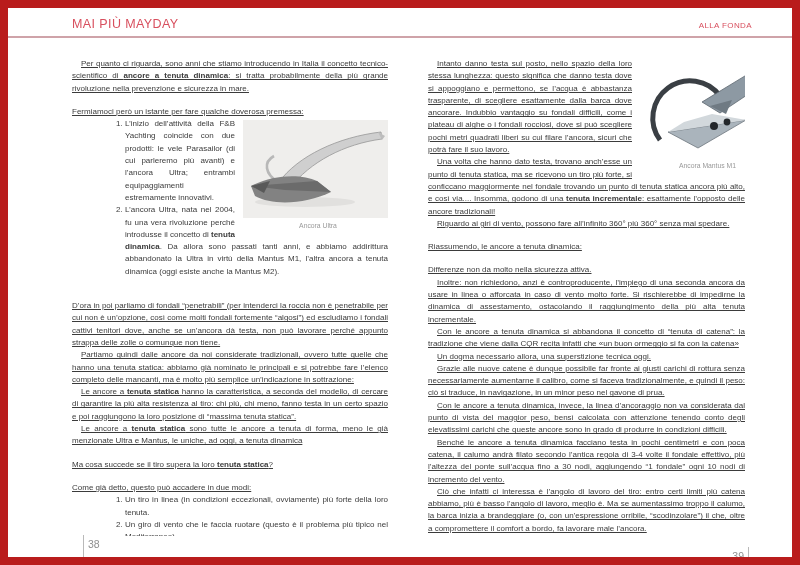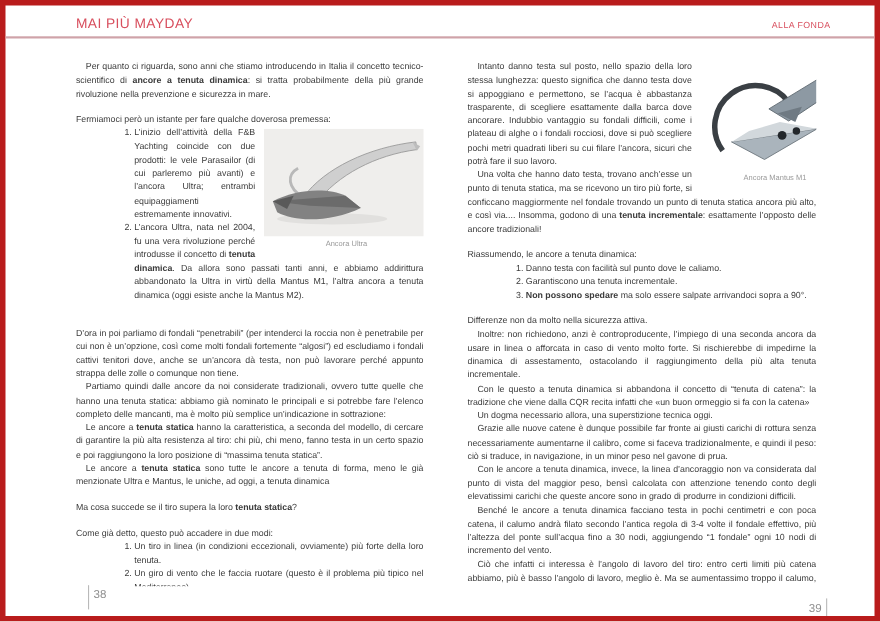--- a/index.html
+++ b/index.html
@@ -1,29 +1,29 @@
 <!DOCTYPE html>
 <html><head>
 <meta charset="utf-8">
 <style>
   html,body{margin:0;padding:0;background:#ffffff;}
   .spread{
     position:relative;width:800px;height:565px;box-sizing:border-box;
-    background:#ffffff;border:5px solid #b91c1c;overflow:hidden;
+    background:#ffffff;border:8px solid #b91c1c;overflow:hidden;
     font-family:"Liberation Sans","DejaVu Sans",sans-serif;color:#3b3b3b;
   }
   .header{position:absolute;top:9px;left:64px;right:40px;height:18px;}
   .htitle{position:absolute;left:0;top:0;font-size:12.5px;letter-spacing:.4px;color:#d84f5e;font-weight:400;}
   .hsection{position:absolute;right:0;top:4px;font-size:8px;letter-spacing:.4px;color:#d84f5e;}
   .hrule{position:absolute;top:28px;left:0;right:0;height:2px;background:#cfa3a9;}
   .col{position:absolute;top:50px;height:478px;overflow:hidden;
        font-size:8px;line-height:12.3px;text-align:justify;}
   .col.left{left:64px;width:316px;}
   .col.right{left:420px;width:317px;}
-  p.para{margin:0;}
+  p.para{margin:0;text-decoration:underline;}
   p.ind{text-indent:9px;}
   .gap{height:11px;}
   ol.num{margin:0;padding-left:13px;}
   ol.num li{text-align:justify;margin-left:40px;}
   b{font-weight:bold;}
   .figure{float:right;margin:2px -5px 4px 8px;width:150px;}
   .figure.mantus{width:135px;margin:0 -30px 6px 8px;}
   .figure svg{display:block;width:100%;height:auto;}
   .caption{margin-top:3px;text-align:center;font-size:6.8px;color:#999;line-height:9px;}
   .footer{position:absolute;top:527px;height:22px;}
@@ -90,31 +90,27 @@
     <path d="M70 48 L 92 42 L 86 56 Z" fill="#6f7a83"></path>
     <path d="M28 74 L 106 62 L 58 90 Z" fill="#aab4bc" stroke="#6c757c" stroke-width="0.8"></path>
     <path d="M28 74 L 106 62 L 72 56 L 44 64 Z" fill="#d2d8dc"></path>
     <circle cx="74" cy="68" r="4" fill="#23272b"></circle>
     <circle cx="87" cy="64" r="3.4" fill="#23272b"></circle>
   </svg>
 <div class="caption">Ancora Mantus M1</div>
       </div>
       <p class="para ind"><span>Intanto danno testa sul posto, nello spazio della loro stessa lunghezza: questo significa che danno testa dove si appoggiano e permettono, se l’acqua è abbastanza trasparente, di scegliere esattamente dalla barca dove ancorare. Indubbio vantaggio su fondali difficili, come i plateau di alghe o i fondali rocciosi, dove si può scegliere pochi metri quadrati liberi su cui filare l’ancora, sicuri che potrà fare il suo lavoro.</span></p>
       <p class="para ind"><span>Una volta che hanno dato testa, trovano anch’esse un punto di tenuta statica, ma se ricevono un tiro più forte, si conficcano maggiormente nel fondale trovando un punto di tenuta statica ancora più alto, e così via.... Insomma, godono di una </span><b>tenuta incrementale</b><span>: esattamente l’opposto delle ancore tradizionali!</span></p>
+      <p class="para ind"><span>Riguardo ai giri di vento, possono fare all’infinito 360° più 360° senza mai spedare.</span></p>
       <div class="gap"></div>
       <p class="para"><span>Riassumendo, le ancore a tenuta dinamica:</span></p>
-      <ol class="num">
-        <li><span>Danno testa con facilità sul punto dove le caliamo.</span></li>
-        <li><span>Garantiscono una tenuta incrementale.</span></li>
-        <li><b>Non possono spedare</b><span> ma solo essere salpate arrivandoci sopra a 90°.</span></li>
-      </ol>
       <div class="gap"></div>
       <p class="para"><span>Differenze non da molto nella sicurezza attiva.</span></p>
       <p class="para ind"><span>Inoltre: non richiedono, anzi è controproducente, l’impiego di una seconda ancora da usare in linea o afforcata in caso di vento molto forte. Si rischierebbe di impedirne la dinamica di assestamento, ostacolando il raggiungimento della più alta tenuta incrementale.</span></p>
-      <p class="para ind"><span>Con le questo a tenuta dinamica si abbandona il concetto di “tenuta di catena”: la tradizione che viene dalla CQR recita infatti che «un buon ormeggio si fa con la catena»</span></p>
+      <p class="para ind"><span>Con le ancore a tenuta dinamica si abbandona il concetto di “tenuta di catena”: la tradizione che viene dalla CQR recita infatti che «un buon ormeggio si fa con la catena»</span></p>
       <p class="para ind"><span>Un dogma necessario allora, una superstizione tecnica oggi.</span></p>
       <p class="para ind"><span>Grazie alle nuove catene è dunque possibile far fronte ai giusti carichi di rottura senza necessariamente aumentarne il calibro, come si faceva tradizionalmente, e quindi il peso: ciò si traduce, in navigazione, in un minor peso nel gavone di prua.</span></p>
       <p class="para ind"><span>Con le ancore a tenuta dinamica, invece, la linea d’ancoraggio non va considerata dal punto di vista del maggior peso, bensì calcolata con attenzione tenendo conto degli elevatissimi carichi che queste ancore sono in grado di produrre in condizioni difficili.</span></p>
       <p class="para ind"><span>Benché le ancore a tenuta dinamica facciano testa in pochi centimetri e con poca catena, il calumo andrà filato secondo l’antica regola di 3-4 volte il fondale effettivo, più l’altezza del ponte sull’acqua fino a 30 nodi, aggiungendo “1 fondale” ogni 10 nodi di incremento del vento.</span></p>
       <p class="para ind"><span>Ciò che infatti ci interessa è l’angolo di lavoro del tiro: entro certi limiti più catena abbiamo, più è basso l’angolo di lavoro, meglio è. Ma se aumentassimo troppo il calumo, la barca inizia a brandeggiare (o, con un’espressione orribile, “scodinzolare”) il che, oltre a compromettere il comfort a bordo, fa lavorare male l’ancora.</span></p>
     </div>
 
   <div class="footer fl"><span class="fline"></span><span class="fnum">38</span></div>
   <div class="footer fr"><span class="fnum">39</span><span class="fline"></span></div>
 </div>

